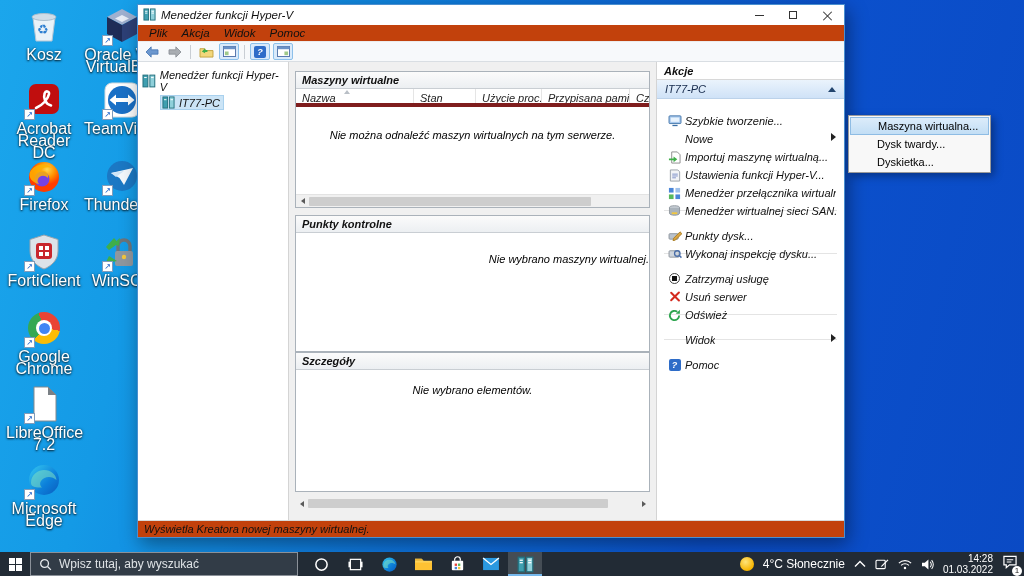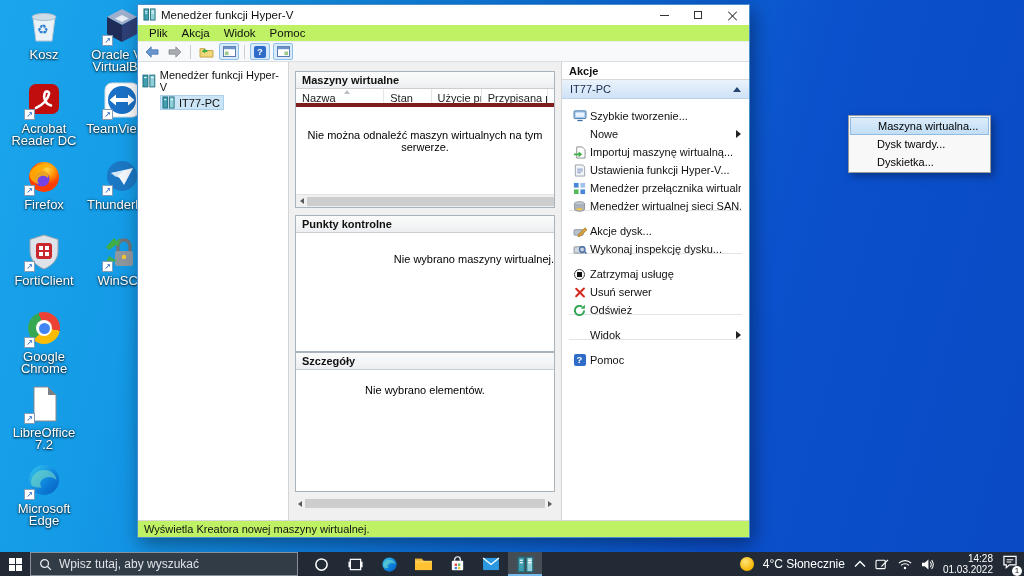--- a/index.html
+++ b/index.html
@@ -4,38 +4,38 @@
 <style>
   * { margin:0; padding:0; box-sizing:border-box; }
   html,body { width:1024px; height:576px; overflow:hidden;
     font-family:"Liberation Sans", sans-serif; }
   body { position:relative;
     background:linear-gradient(105deg,#1ba6ec 0%,#149ae6 18%,#0d6fd8 48%,#0b50cc 72%,#0a4ac4 100%); }
 
   
   .dicon { position:absolute; width:76px; text-align:center; }
   .dicon .ic { width:40px; height:40px; margin:0 auto; position:relative; }
-  .dicon .lbl { font-size:13px; color:#fff; line-height:12px; margin-top:3px;
+  .dicon .lbl { font-size:16px; color:#fff; line-height:12px; margin-top:3px;
     text-shadow:0 1px 2px rgba(0,0,0,.8),0 0 3px rgba(0,0,0,.5); }
   .shortcut { position:absolute; left:0; bottom:0; width:11px; height:11px;
     background:#fff; border:1px solid #7f9cbb; font-size:8px; line-height:9px;
     color:#1b62c8; text-align:center; }
 
   .cir { border-radius:50%; width:32px; height:32px; position:absolute; left:4px; top:4px; }
   .chrome-icon { background:conic-gradient(from -20deg,#ea4335 0 33.3%,#fbbc05 0 66.6%,#34a853 0 100%); }
   .chrome-icon::before { content:""; position:absolute; left:8px; top:8px; width:16px; height:16px;
     background:#fff; border-radius:50%; }
   .chrome-icon::after { content:""; position:absolute; left:10.5px; top:10.5px; width:11px; height:11px;
     background:#4285f4; border-radius:50%; }
 
   
-  .window { position:absolute; left:137px; top:4px; width:613px; height:534px;
-    background:#bef264; border:1px solid #4a8fd0;
+  .window { position:absolute; left:137px; top:4px; width:708px; height:534px;
+    background:#c2410c; border:1px solid #4a8fd0;
     box-shadow:3px 6px 18px rgba(0,0,0,.4); font-size:11px; color:#111;
-    display:flex; flex-direction:column; }
+    display:flex; flex-direction:column;font-style:italic; }
   .titlebar { height:20px; display:flex; align-items:center; padding-left:5px; background:#fff; flex:0 0 auto;}
   .titlebar .t-title { font-size:11.5px; margin-left:5px; flex:1; }
   .t-controls { display:flex; height:100%; }
   .t-btn { width:34px; display:flex; align-items:center; justify-content:center; }
   .glyph-min { width:9px; height:1px; background:#333; }
   .glyph-max { width:8px; height:8px; border:1px solid #333; }
   .glyph-close { position:relative; width:9px; height:9px; }
   .glyph-close::before,.glyph-close::after { content:""; position:absolute; left:4px; top:-1px;
     width:1px; height:12px; background:#333; }
   .glyph-close::before { transform:rotate(45deg); } .glyph-close::after { transform:rotate(-45deg); }
@@ -76,21 +76,21 @@
   .tri-r { width:0;height:0;border-top:3.5px solid transparent;border-bottom:3.5px solid transparent;border-left:4.5px solid #5a5a5a; }
   .scr-thumb { height:9px; background:#cdcdcd; border-radius:1px; }
 
   
   .actionspanel { width:188px; border-left:1px solid #d4d4d4; background:#fff; flex:0 0 auto; overflow:hidden;}
   .act-title { height:18px; font-weight:bold; padding:3px 0 0 7px; border-bottom:1px solid #d8d8d8; }
   .act-host { height:19px; display:flex; align-items:center; padding:0 8px;
     background:linear-gradient(#eaf3fc,#cfe2f7); border-bottom:1px solid #bcd2ea; color:#15294b; }
   .collapse-tri { margin-left:auto; width:0; height:0;
     border-left:4px solid transparent; border-right:4px solid transparent; border-bottom:5px solid #23456e; }
-  .act-row { height:18px; display:flex; align-items:center; padding:16px 8px 0 7px; }
+  .act-row { height:18px; display:flex; align-items:flex-start; padding:16px 8px 0 7px; }
   .act-ic { width:21px; display:flex; justify-content:center; align-items:center; flex:0 0 auto;}
   .act-lbl { white-space:nowrap; overflow:hidden; }
   .sub-tri { margin-left:auto; width:0; height:0;
     border-top:4px solid transparent; border-bottom:4px solid transparent; border-left:5px solid #222; }
   .act-div { border-top:1px solid #e4e4e4; margin:3px 7px; }
 
   .stop-ic { width:11px; height:11px; border:1px solid #444; border-radius:50%;
     display:flex; align-items:center; justify-content:center; }
   .stop-ic i { width:5px; height:5px; background:#111; display:block; }
   .x-ic { position:relative; width:10px; height:10px; }
@@ -499,21 +499,21 @@
 
       <div class="act-div"></div>
 
       <div class="act-row">
         <span class="act-ic">
           <svg width="14" height="11" viewBox="0 0 15 12">
               <rect x="1" y="4" width="10" height="6" rx="1" fill="#b9c2cc" stroke="#8d959c"></rect>
               <path d="M6 9L13 2l2 2-7 7-2.6.6z" fill="#d9a441" stroke="#a87c22"></path>
             </svg>
         </span>
-        <span class="act-lbl">Akcje dysk...</span>
+        <span class="act-lbl">Punkty dysk...</span>
       </div>
 
       <div class="act-row">
         <span class="act-ic">
           <svg width="14" height="11" viewBox="0 0 15 12">
               <rect x="1" y="3" width="11" height="7" rx="1" fill="#cfd6dd" stroke="#8d959c"></rect>
               <circle cx="10" cy="6" r="3" fill="none" stroke="#4a6ea8" stroke-width="1.4"></circle>
               <path d="M12 8l2.5 2.5" stroke="#4a6ea8" stroke-width="1.6"></path>
             </svg>
         </span>

